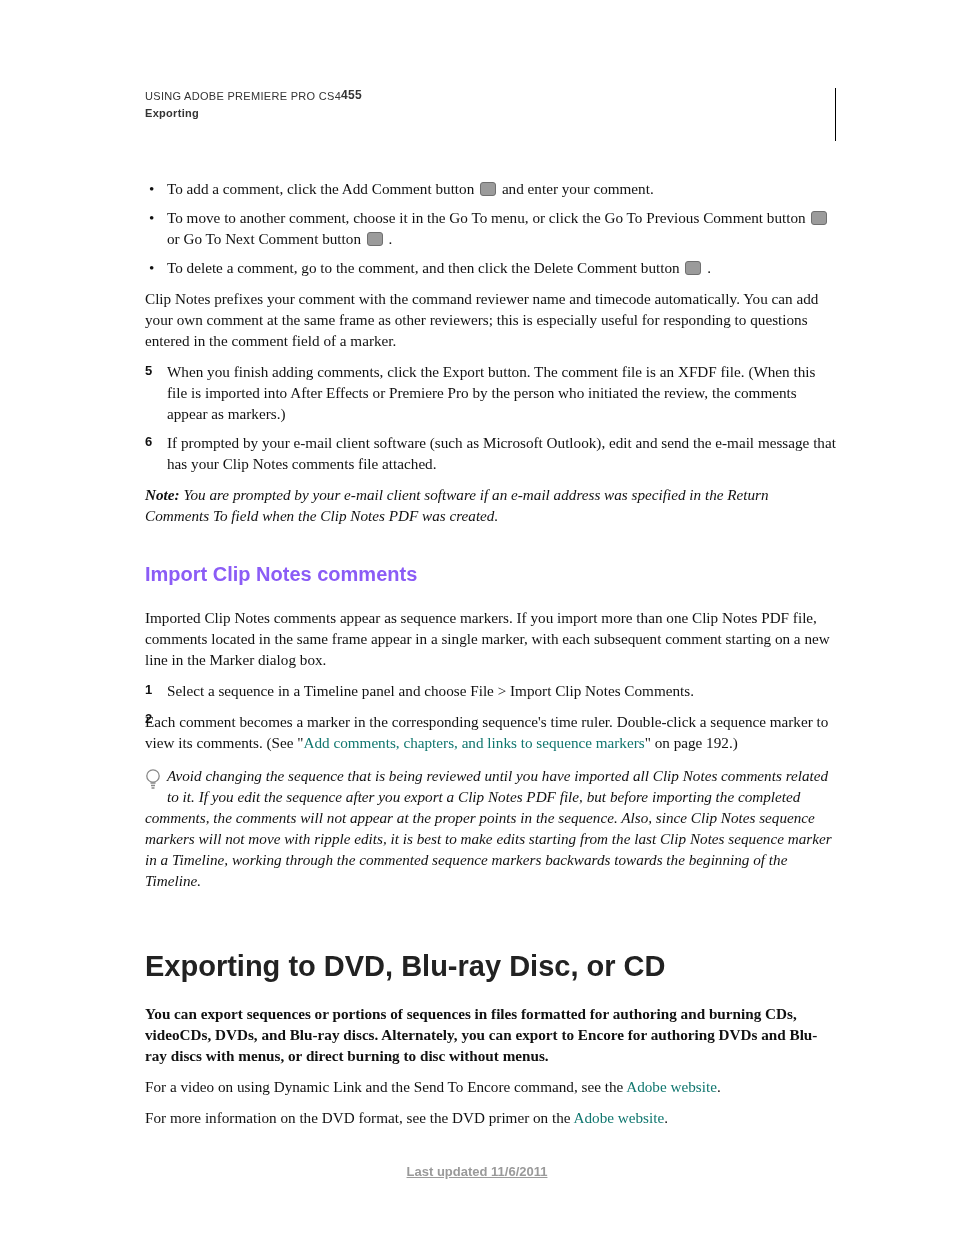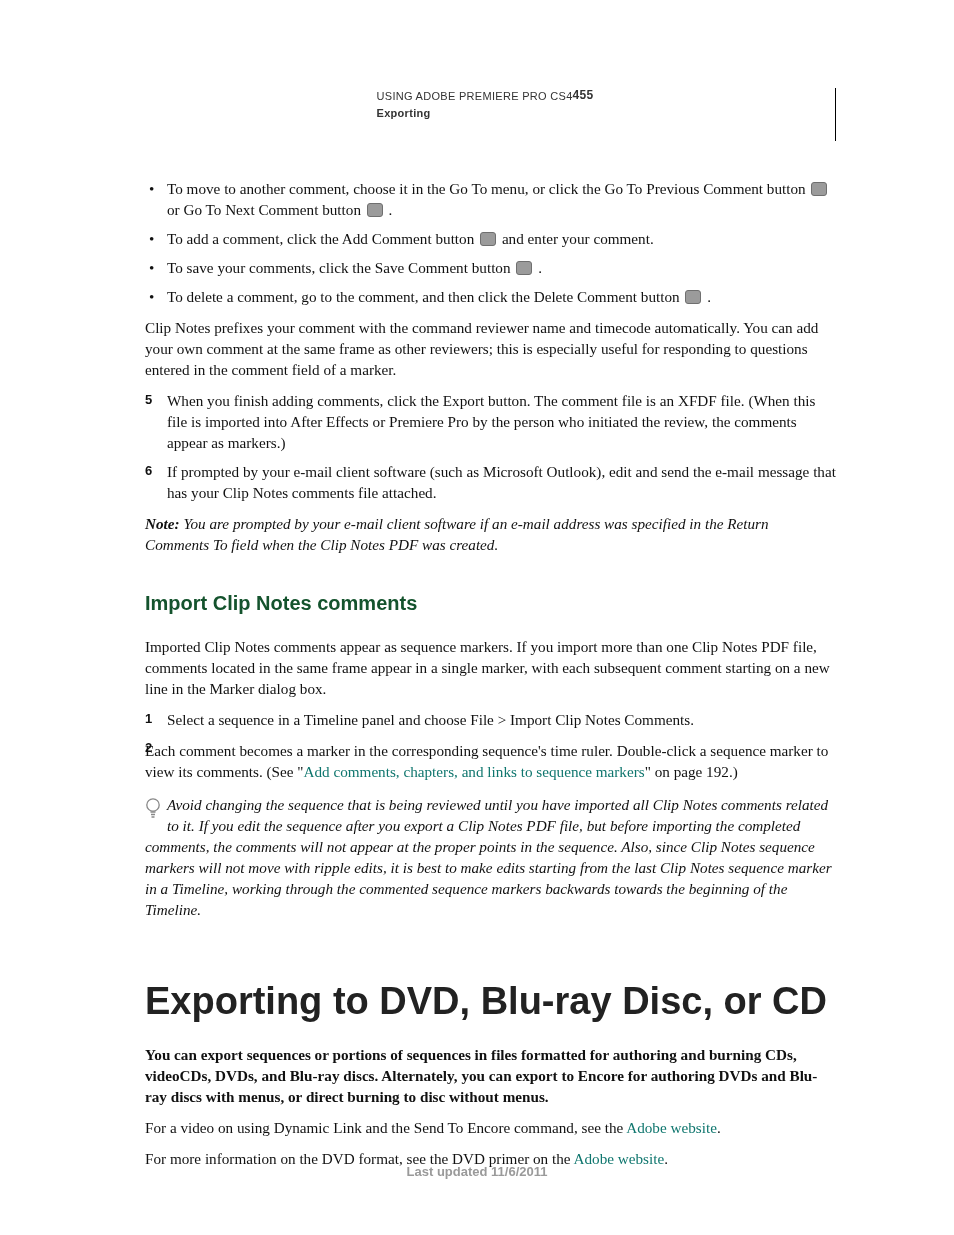--- a/index.html
+++ b/index.html
@@ -11,21 +11,21 @@
   }
   .page {
     width: 954px;
     height: 1235px;
     position: relative;
     box-sizing: border-box;
     padding: 88px 118px 0 145px;
   }
   .header {
     display: flex;
-    justify-content: center;
+    justify-content: flex-start;
     align-items: flex-start;
     font-family: "Myriad Pro", Arial, sans-serif;
     font-size: 11px;
     letter-spacing: 0.3px;
     color: #333;
     border-right: 1.5px solid #000;
     padding-right: 10px;
     padding-bottom: 20px;
     margin-bottom: 38px;
   }
@@ -48,27 +48,27 @@
     border: 1px solid #6f6f6f;
     border-radius: 3px;
     box-sizing: border-box;
     position: relative;
     margin: 0 2px;
   }
   .h2 {
     font-family: "Myriad Pro", Arial, sans-serif;
     font-weight: 700;
     font-size: 20px;
-    color: #14532d;
+    color: #8b5cf6;
     margin: 34px 0 6px 0;
   }
   .h1 {
     font-family: "Myriad Pro", Arial, sans-serif;
     font-weight: 700;
-    font-size: 38px;
+    font-size: 29px;
     color: #222;
     margin: 54px 0 18px 0;
   }
   .ital { font-style: italic; }
   .bold { font-weight: 700; }
   .link { color: #0f766e; }
   .tip { margin: 12px 0; }
   .tip .bulb {
     float: left;
     width: 18px; height: 22px;
@@ -79,52 +79,48 @@
   .tip .bulb svg { display: block; }
   .footer {
     position: absolute;
     bottom: 56px;
     left: 0; right: 0;
     text-align: center;
     font-family: "Myriad Pro", Arial, sans-serif;
     font-weight: 700;
     font-size: 13px;
     color: #9a9a9a;
+    text-decoration: underline;
   }
 </style>
 </head>
 <body>
 
 <div class="page">
 
   <div class="header">
     <div class="header-left">
       <div class="l1">USING ADOBE PREMIERE PRO CS4</div>
       <div class="l2">Exporting</div>
     </div>
     <div class="header-right">455</div>
   </div>
 
   <div class="content">
 
     <ul class="bullet-list">
       <li>
-        <span>To move to another comment, choose it in the Go To menu, or click the Go To Previous Comment button </span>
-        <span class="inline-icon"></span>
-        <span> or Go To Next Comment button </span>
-        <span class="inline-icon"></span>
-        <span>.</span>
-      </li>
-      <li>
         <span>To add a comment, click the Add Comment button </span>
         <span class="inline-icon"></span>
         <span> and enter your comment.</span>
       </li>
       <li>
-        <span>To save your comments, click the Save Comment button </span>
+        <span>To move to another comment, choose it in the Go To menu, or click the Go To Previous Comment button </span>
+        <span class="inline-icon"></span>
+        <span> or Go To Next Comment button </span>
         <span class="inline-icon"></span>
         <span>.</span>
       </li>
       <li>
         <span>To delete a comment, go to the comment, and then click the Delete Comment button </span>
         <span class="inline-icon"></span>
         <span>.</span>
       </li>
     </ul>
 

